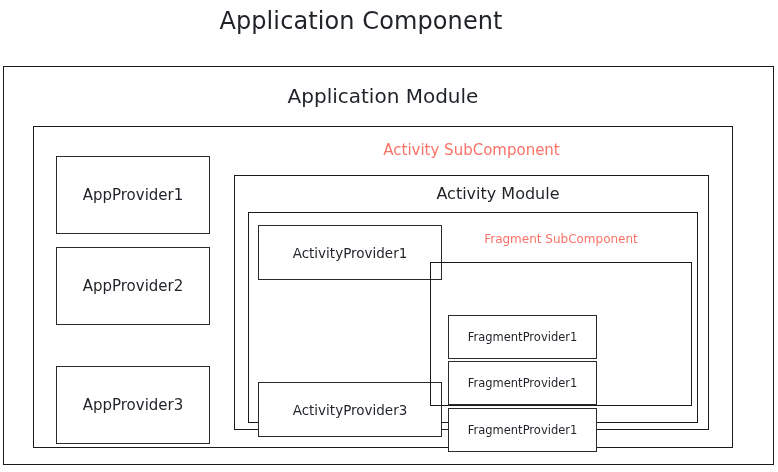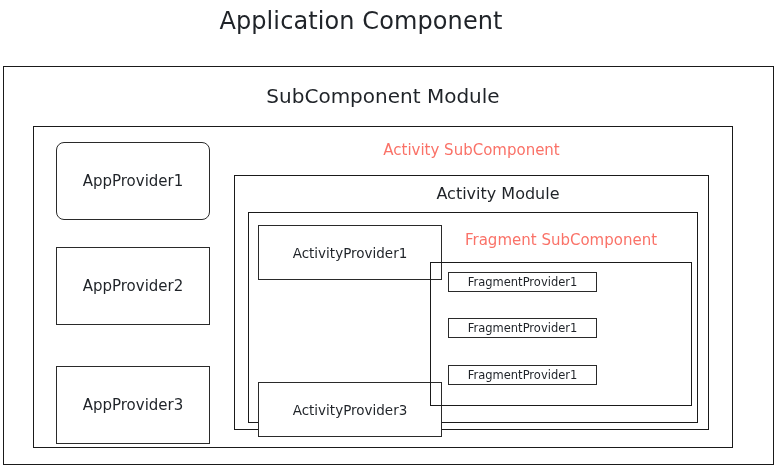--- a/index.html
+++ b/index.html
@@ -76,21 +76,21 @@
   }
 
   
   .app-provider {
     left: 56px;
     width: 154px;
     height: 78px;
     font-size: 15px;
     color: #1f2328;
   }
-  #app-provider-1 { top: 142px; border-radius: 8px; }
+  #app-provider-1 { top: 156px; }
   #app-provider-2 { top: 247px; }
   #app-provider-3 { top: 366px; }
 
   
   #caption-activity-subcomponent {
     left: 234px;
     top: 143px;
     width: 475px;
     font-size: 15px;
   }
@@ -125,51 +125,52 @@
   }
   #activity-provider-1 { top: 225px; }
   #activity-provider-2 { top: 294px; }
   #activity-provider-3 { top: 382px; }
 
   
   #caption-fragment-subcomponent {
     left: 430px;
     top: 233px;
     width: 262px;
-    font-size: 15px;
+    font-size: 12px;
   }
   #frame-fragment-subcomponent {
     left: 430px;
     top: 262px;
     width: 262px;
     height: 144px;
   }
 
   
   .fragment-provider {
     left: 448px;
     width: 149px;
-    height: 20px;
+    height: 44px;
     font-size: 11.5px;
     color: #1f2328;
+    margin-top: 43px;
   }
   #fragment-provider-1 { top: 272px; }
   #fragment-provider-2 { top: 318px; }
   #fragment-provider-3 { top: 365px; }
 </style>
 </head>
 <body>
 
 <div id="canvas">
 
   <div class="caption" id="title-app-component">Application Component</div>
 
   <div class="box" id="frame-app-component"></div>
 
-  <div class="caption" id="caption-app-module">SubComponent Module</div>
+  <div class="caption" id="caption-app-module">Application Module</div>
   <div class="box" id="frame-app-module"></div>
 
   <div class="leaf app-provider" id="app-provider-1">
     <span>AppProvider1</span>
   </div>
   <div class="leaf app-provider" id="app-provider-2">
     <span>AppProvider2</span>
   </div>
   <div class="leaf app-provider" id="app-provider-3">
     <span>AppProvider3</span>

